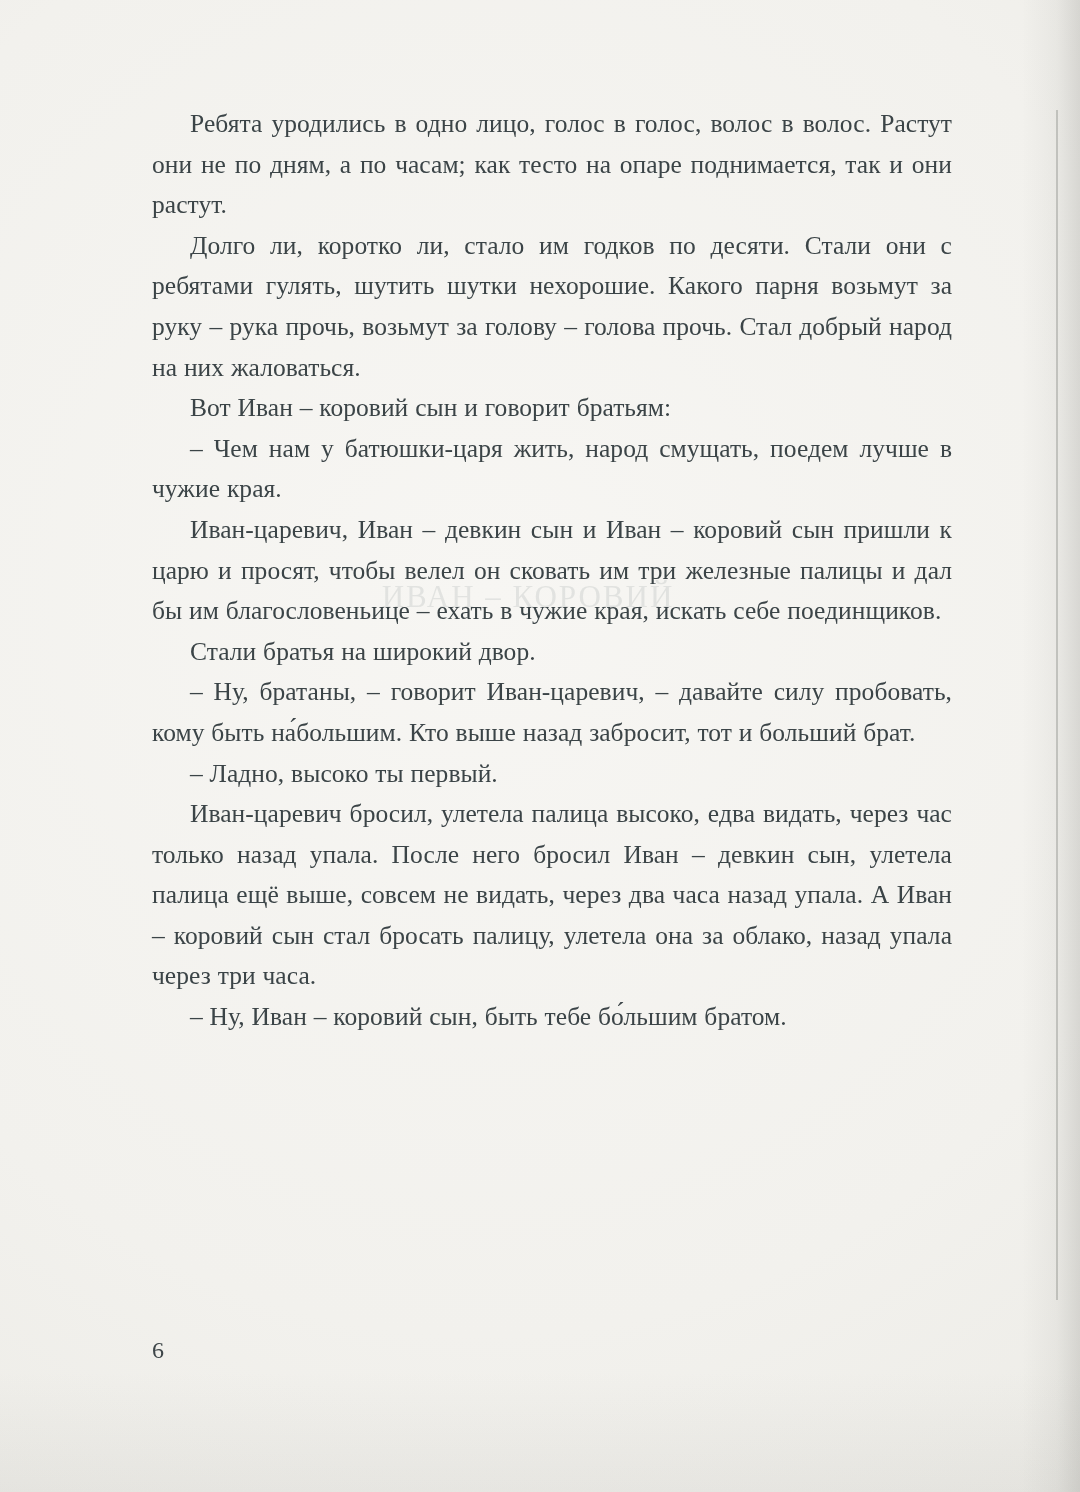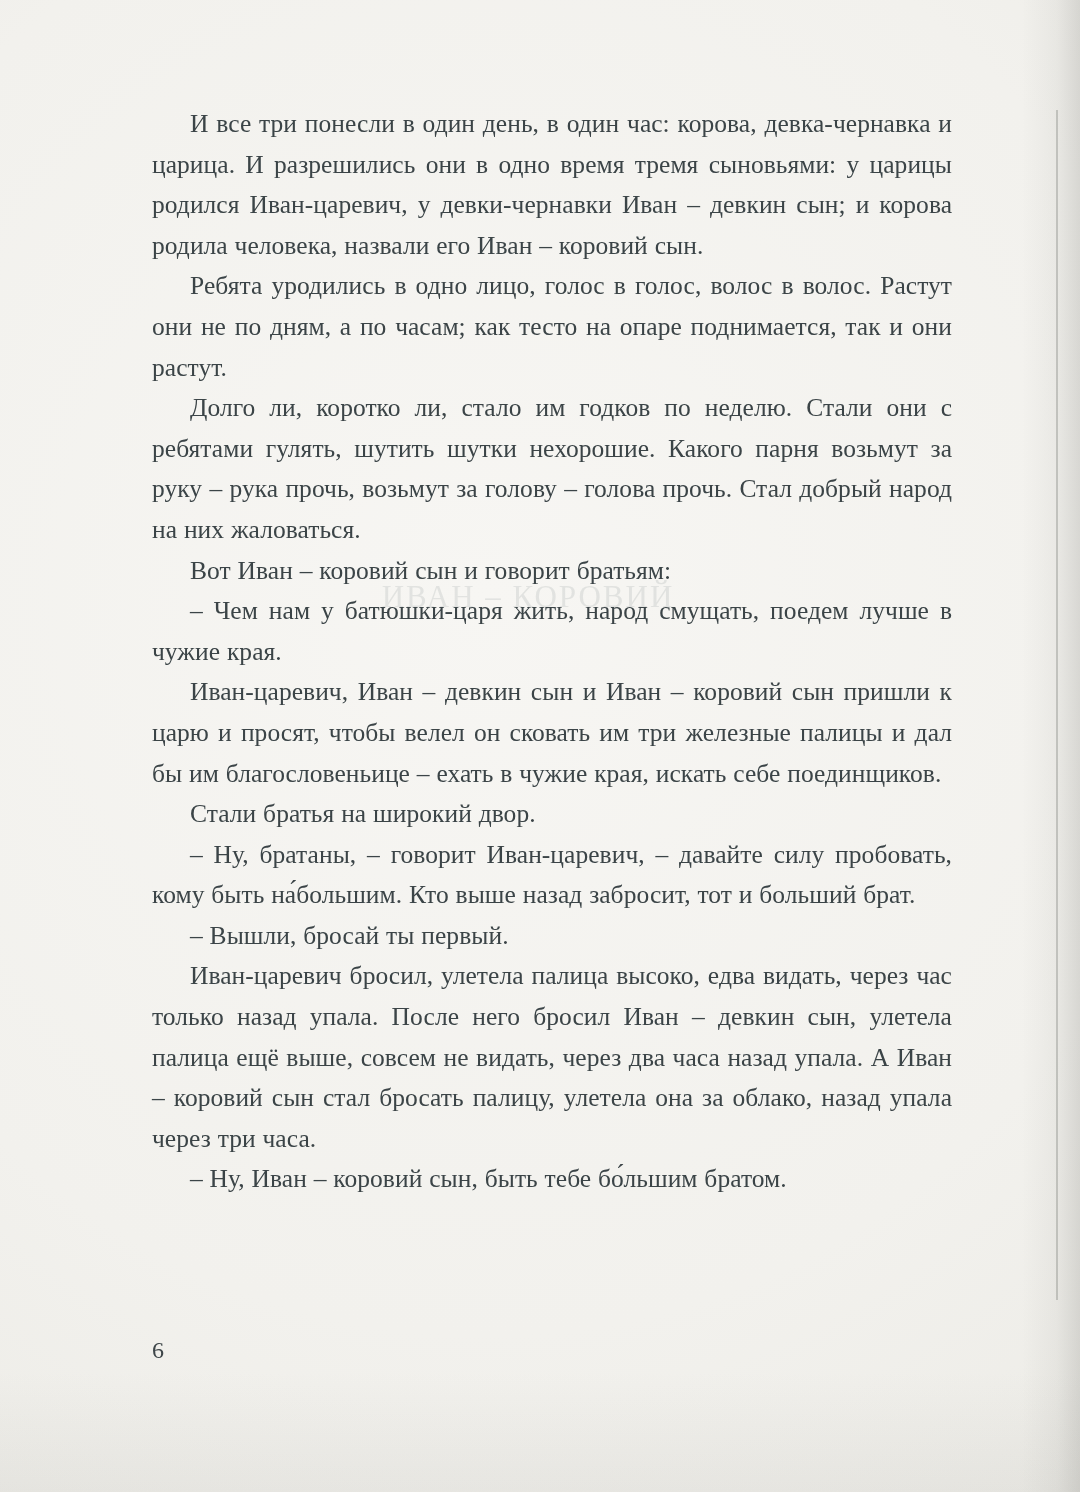--- a/index.html
+++ b/index.html
@@ -109,29 +109,28 @@
 <body>
 
 <div class="page">
 
   <div class="showthrough">
     <span class="big">ИВАН – КОРОВИЙ</span>
     <span class="sp"></span>
   </div>
 
   <div class="text-block">
-    <p class="para">И все три понесли в один день, в один час: корова, девка-чернавка и царица. И разрешились они в одно время тремя сыновьями: у царицы родился Иван-царевич, у девки-чернавки Иван – девкин сын; и корова родила человека, назвали его Иван – коровий сын.</p>
     <p class="para">Ребята уродились в одно лицо, голос в голос, волос в волос. Растут они не по дням, а по часам; как тесто на опаре поднимается, так и они растут.</p>
-    <p class="para">Долго ли, коротко ли, стало им годков по неделю. Стали они с ребятами гулять, шутить шутки нехорошие. Какого парня возьмут за руку – рука прочь, возьмут за голову – голова прочь. Стал добрый народ на них жаловаться.</p>
+    <p class="para">Долго ли, коротко ли, стало им годков по десяти. Стали они с ребятами гулять, шутить шутки нехорошие. Какого парня возьмут за руку – рука прочь, возьмут за голову – голова прочь. Стал добрый народ на них жаловаться.</p>
     <p class="para">Вот Иван – коровий сын и говорит братьям:</p>
     <p class="para dash">– Чем нам у батюшки-царя жить, народ смущать, поедем лучше в чужие края.</p>
     <p class="para">Иван-царевич, Иван – девкин сын и Иван – коровий сын пришли к царю и просят, чтобы велел он сковать им три железные палицы и дал бы им благословеньице – ехать в чужие края, искать себе поединщиков.</p>
     <p class="para">Стали братья на широкий двор.</p>
     <p class="para dash">– Ну, братаны, – говорит Иван-царевич, – давайте силу пробовать, кому быть на́большим. Кто выше назад забросит, тот и больший брат.</p>
-    <p class="para dash">– Вышли, бросай ты первый.</p>
+    <p class="para dash">– Ладно, высоко ты первый.</p>
     <p class="para">Иван-царевич бросил, улетела палица высоко, едва видать, через час только назад упала. После него бросил Иван – девкин сын, улетела палица ещё выше, совсем не видать, через два часа назад упала. А Иван – коровий сын стал бросать палицу, улетела она за облако, назад упала через три часа.</p>
     <p class="para dash">– Ну, Иван – коровий сын, быть тебе бо́льшим братом.</p>
   </div>
 
   <div class="folio">6</div>
 
   <div class="edge-shade"></div>
   <div class="edge-line"></div>
   <div class="bottom-shade"></div>
 </div>

